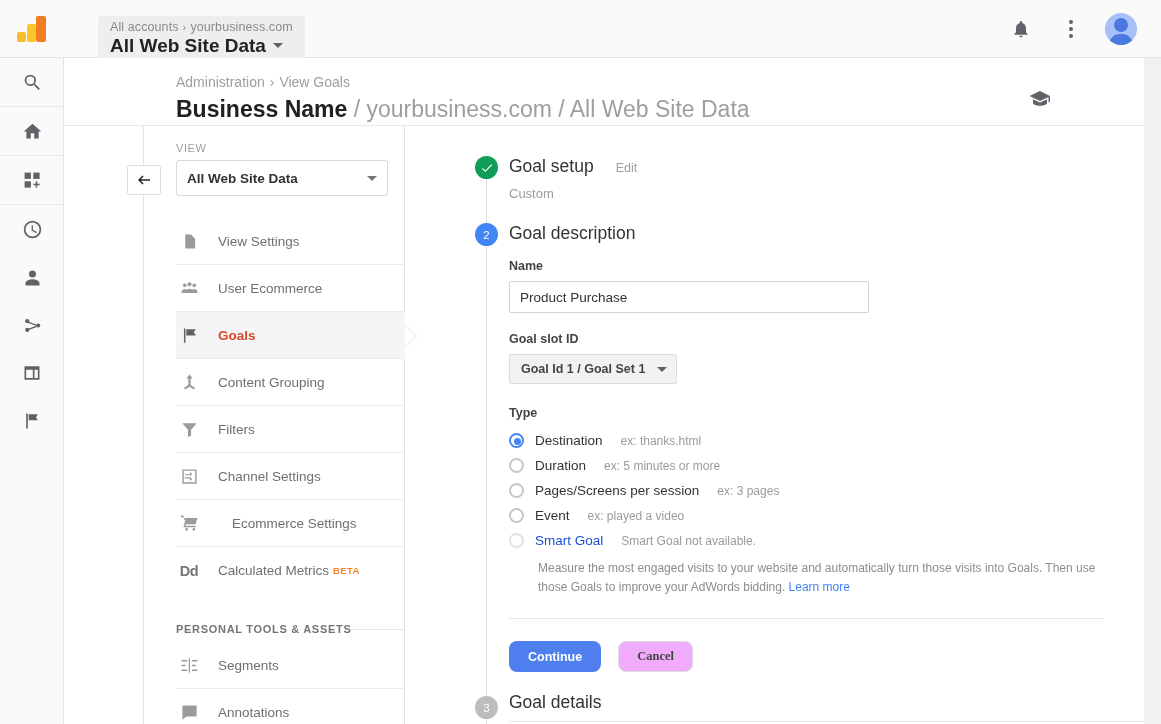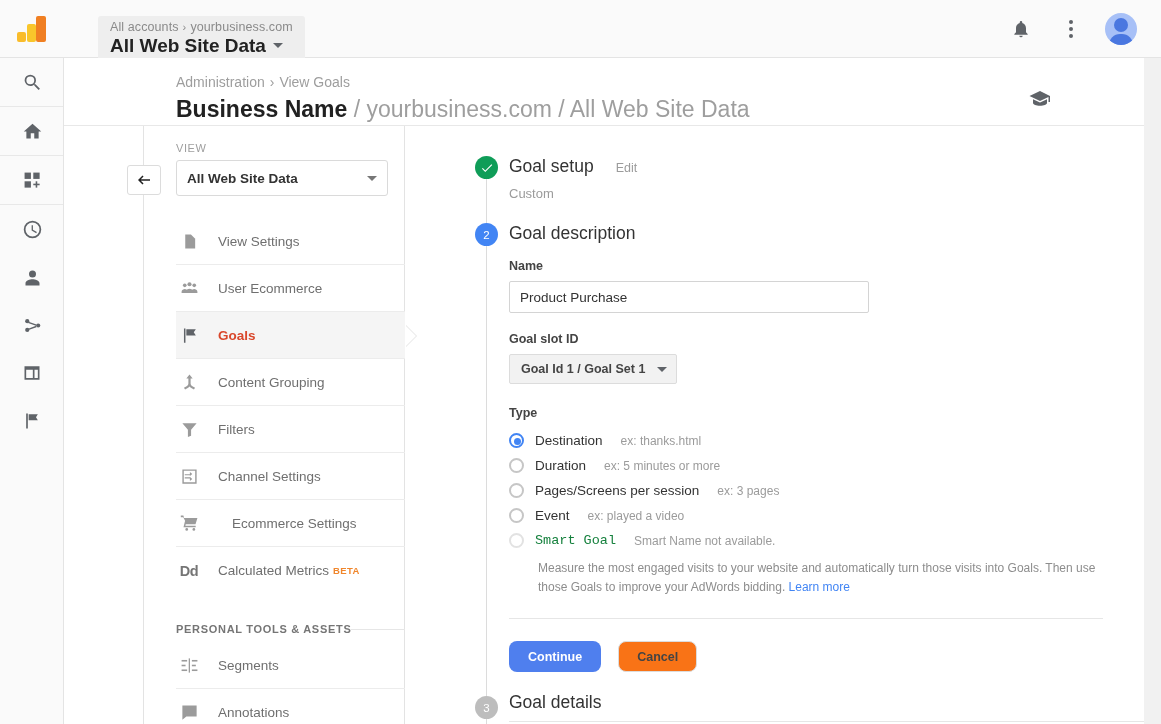--- a/index.html
+++ b/index.html
@@ -158,33 +158,33 @@
 
   .radio-row { display: flex; align-items: center; gap: 11px; height: 25px; margin-bottom: 0px; }
   .radio {
     width: 15px; height: 15px; border-radius: 50%;
     border: 2px solid #c6c6c6; background: #fff; position: relative; flex: none;
   }
   .radio.sel { border-color: #4285f4; }
   .radio.sel::after { content: ""; position: absolute; left: 3px; top: 3px; width: 7px; height: 7px; border-radius: 50%; background: #4285f4; }
   .radio.dis { border-color: #e2e2e2; }
   .rlabel { font-size: 13.5px; color: #333; }
-  .rlabel.dis { color: #15803d; font-family: Liberation Mono, monospace; }
+  .rlabel.dis { color: #1d4ed8; }
   .rhint { font-size: 12px; color: #9b9b9b; margin-left: 7px; }
 
   .helptext { font-size: 12px; color: #8d8d8d; line-height: 1.55; width: 560px; margin-top: 6px; }
   .helptext a { color: #4285f4; text-decoration: none; }
 
   .divider { width: 594px; height: 1px; background: #e6e6e6; margin: 22px 0 0 0; }
 
   .btnrow { display: flex; gap: 17px; margin-top: 22px; }
   .btn { height: 31px; padding: 0 18px; border-radius: 8px; font-size: 12.5px; font-weight: bold;
          display: flex; align-items: center; justify-content: center; border: 1px solid transparent; }
   .btn.primary { background: #4f7fee; color: #fff; }
-  .btn.ghost { background: #f97316; color: #444; border-color: #dcdcdc; }
+  .btn.ghost { background: #f0abfc; color: #444; border-color: #dcdcdc; font-family: Liberation Serif, serif; }
 
   .step3row { margin-top: 20px; position: relative; }
   .step3line { position: absolute; left: 104px; right: 0; bottom: -9px; height: 1px; background: #e6e6e6; }
 </style>
 </head>
 <body>
 
 <div class="topbar">
   <div class="ga-logo">
     <div class="bars">
@@ -482,21 +482,21 @@
 
           <div class="radio-row">
             <span class="radio"></span>
             <span class="rlabel">Event</span>
             <span class="rhint">ex: played a video</span>
           </div>
 
           <div class="radio-row">
             <span class="radio dis"></span>
             <span class="rlabel dis">Smart Goal</span>
-            <span class="rhint">Smart Name not available.</span>
+            <span class="rhint">Smart Goal not available.</span>
           </div>
 
           <div class="helptext" style="margin-left:29px;">
             <span>Measure the most engaged visits to your website and automatically turn those visits into Goals. Then use those Goals to improve your AdWords bidding. </span><a href="#">Learn more</a>
           </div>
         </div>
 
         <div class="divider"></div>
 
         <div class="btnrow">

